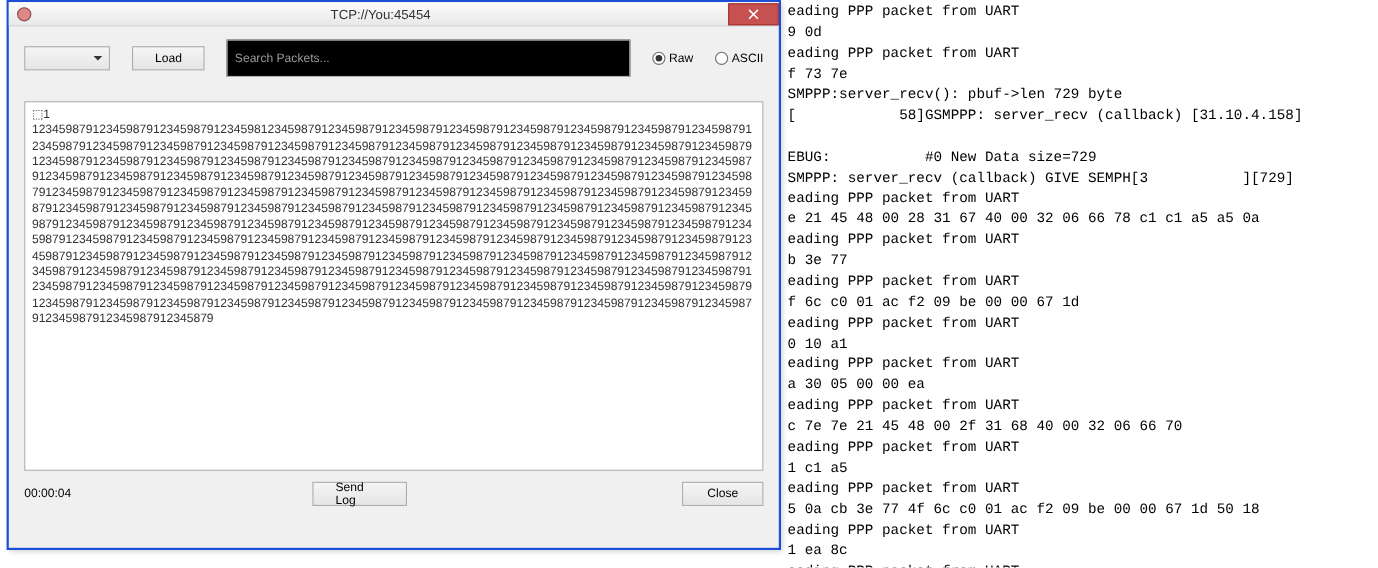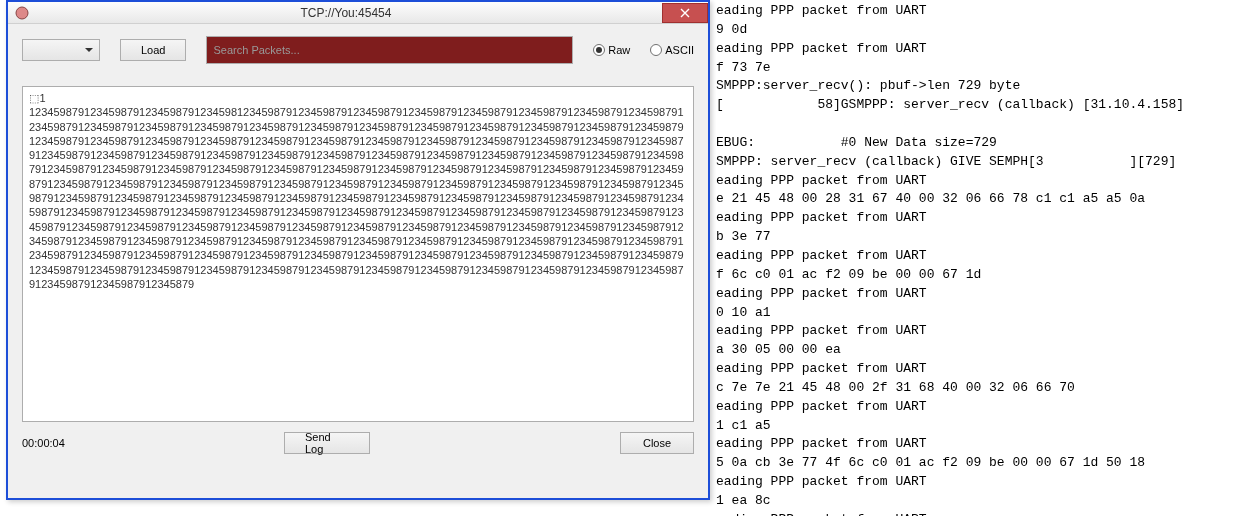--- a/index.html
+++ b/index.html
@@ -13,21 +13,21 @@
   .close-btn svg { width: 10px; height: 10px; }
   
   .content { padding: 12px 14px; }
   .status-line { font-size: 11px; color: #333; margin-bottom: 8px; }
   
   .row { display: flex; gap: 20px; margin-bottom: 22px; align-items: center; }
   .dropdown { width: 78px; height: 22px; border: 1px solid #adadad; background: linear-gradient(#f5f5f5,#e5e5e5); display: flex; align-items: center; justify-content: flex-end; padding-right: 6px; }
   .dropdown::after { content: ""; border-left: 4px solid transparent; border-right: 4px solid transparent; border-top: 4px solid #333; }
   .btn { height: 22px; padding: 0 20px; border: 1px solid #adadad; background: linear-gradient(#f5f5f5,#e5e5e5); cursor: pointer; font-size: 11px; display: flex; align-items: center; justify-content: center; }
   .btn.primary { border-color: #3c7fb1; background: linear-gradient(#eaf6fd,#d6ecf9); }
-  .input { height: 28px; border: 1px solid #adadad; background: #7f1d1d; padding: 4px 6px; font-size: 11px; color: #999; display: flex; align-items: center; }
+  .input { height: 18px; border: 1px solid #adadad; background: #000000; padding: 16px 6px; font-size: 11px; color: #999; display: flex; align-items: center; }
   .search-input { flex: 1; }
   .ascii-input { flex: 1; }
   
   .radio { display: flex; align-items: center; gap: 3px; }
   .radio-circle { width: 12px; height: 12px; border: 1px solid #707070; border-radius: 50%; display: flex; align-items: center; justify-content: center; background: #fff; }
   .radio-circle.checked::after { content: ""; width: 6px; height: 6px; background: #333; border-radius: 50%; }
   .checkbox { display: flex; align-items: center; gap: 3px; }
   .checkbox-box { width: 12px; height: 12px; border: 1px solid #707070; background: #fff; display: flex; align-items: center; justify-content: center; font-size: 10px; color: #333; }
   
   .log-area { width: 100%; height: 336px; border: 1px solid #adadad; background: #fff; padding: 4px 6px; font-family: Tahoma, Arial, sans-serif; font-size: 11px; line-height: 1.3; color: #333; overflow: hidden; word-wrap: break-word; }

